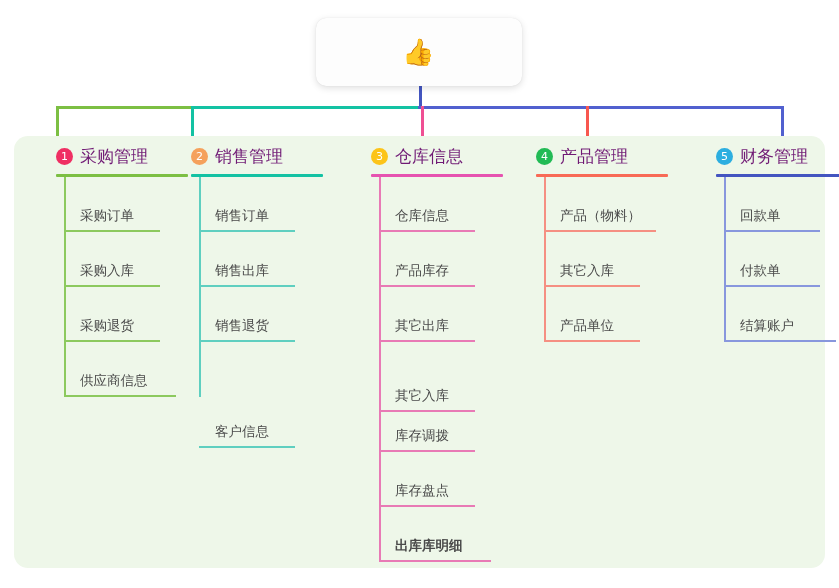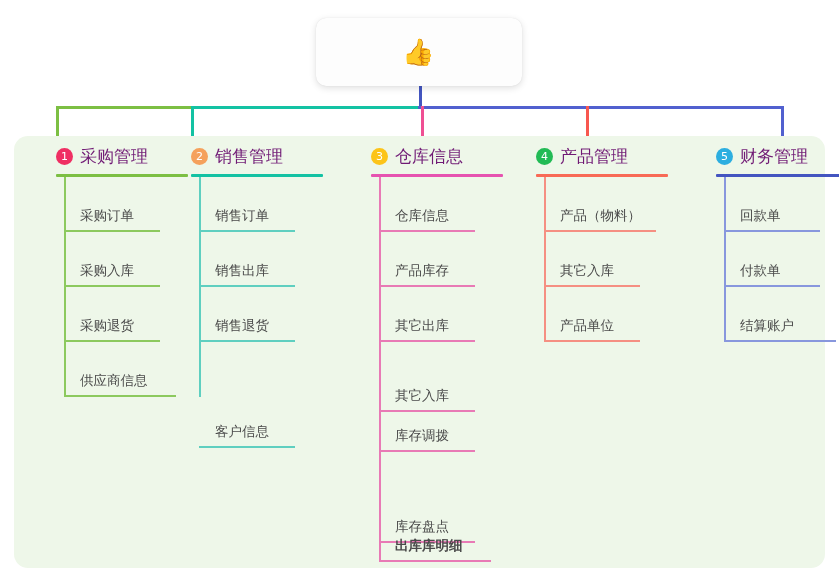--- a/index.html
+++ b/index.html
@@ -223,21 +223,21 @@
           <div class="leaf-underline" style="background: rgb(232, 122, 181);"></div>
         </div>
         <div class="leaf" style="top: 248px;">
           <div class="leaf-label">其它入库</div>
           <div class="leaf-underline" style="background: rgb(232, 122, 181);"></div>
         </div>
         <div class="leaf" style="top: 288px;">
           <div class="leaf-label">库存调拨</div>
           <div class="leaf-underline" style="background: rgb(232, 122, 181);"></div>
         </div>
-        <div class="leaf" style="top: 343px; margin-top: 36px;">
+        <div class="leaf" style="top: 343px;">
           <div class="leaf-label">库存盘点</div>
           <div class="leaf-underline" style="background: rgb(232, 122, 181);"></div>
         </div>
         <div class="leaf wide" style="top: 398px; font-weight: bold;">
           <div class="leaf-label">出库库明细</div>
           <div class="leaf-underline" style="background: rgb(232, 122, 181);"></div>
         </div>
       </div>
       <div class="column" style="left: 508px;">
         <div class="col-header">

